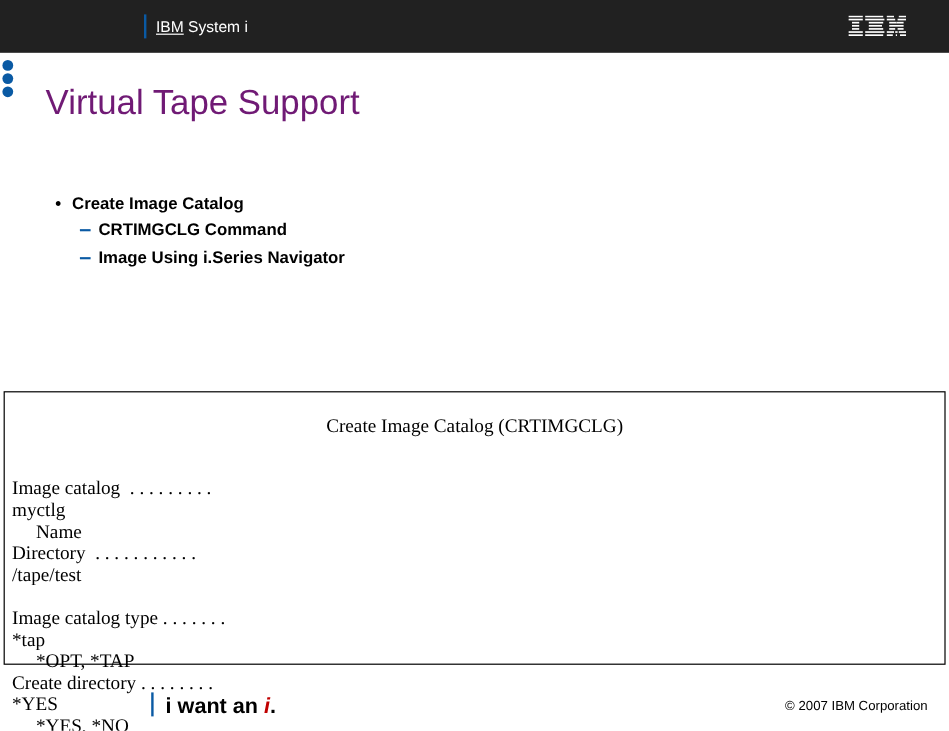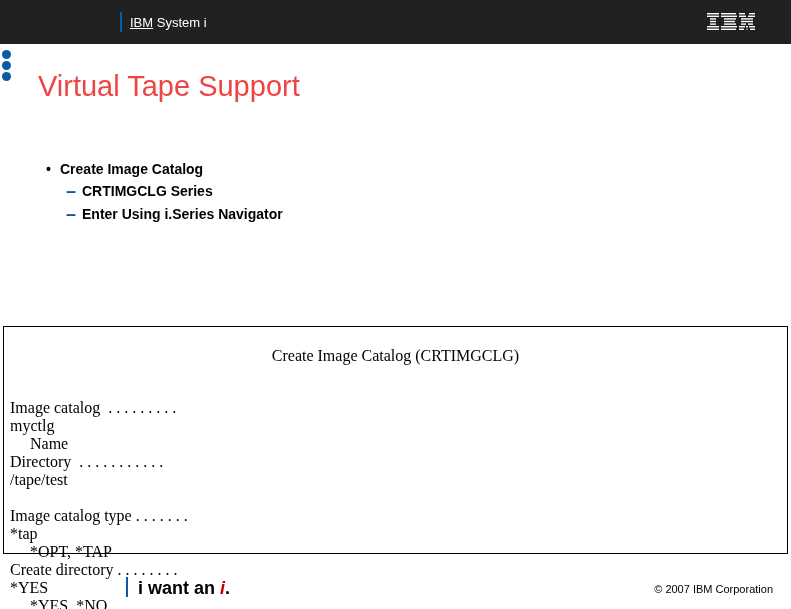--- a/index.html
+++ b/index.html
@@ -24,21 +24,21 @@
   .brand-text { color:#fff; font-size:13px; }
   .brand-text .ibm { text-decoration: underline; }
   .ibm-logo-svg { position:absolute; right:36px; top:13px; }
   .dots-big {
     position:absolute; left:0; top:48px; width:14px;
   }
   .dots-big .dot{ width:9px; height:9px; margin:2px 0 2px 2px; display:block;}
 
   .title {
     font-family: Arial, sans-serif;
-    font-size: 29px; font-weight: 400; color:#ef4444;
+    font-size: 29px; font-weight: 400; color:#701a75;
     position:absolute; left:38px; top:70px;
   }
 
   .bullets {
     position:absolute; left:46px; top:158px; font-size:14px; line-height:1.6;
   }
   .bul-row { display:flex; font-weight:bold; }
   .bul-mark { color:#000; width:14px; }
   .sub-row { display:flex; font-weight:bold; margin-left:20px;}
   .sub-mark { color:#0a5aa4; width:16px; font-size:18px; line-height:18px; margin-top:2px;}
@@ -121,25 +121,25 @@
 
   <div class="title">Virtual Tape Support</div>
 
   <div class="bullets">
     <div class="bul-row">
       <span class="bul-mark">•</span>
       <span>Create Image Catalog</span>
     </div>
     <div class="sub-row">
       <span class="sub-mark">–</span>
-      <span>CRTIMGCLG Series</span>
+      <span>CRTIMGCLG Command</span>
     </div>
     <div class="sub-row">
       <span class="sub-mark">–</span>
-      <span>Enter Using i.Series Navigator</span>
+      <span>Image Using i.Series Navigator</span>
     </div>
   </div>
 
   <div class="panel">
     <div class="panel-title">Create Image Catalog (CRTIMGCLG)</div>
     <div class="panel-gap"></div>
 
     <div class="field-row">
       <span class="field-label">Image catalog  . . . . . . . . .</span>
       <span class="field-val">myctlg</span>

